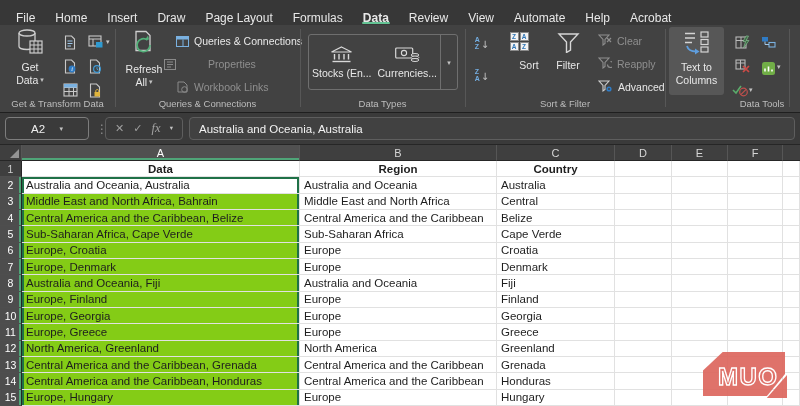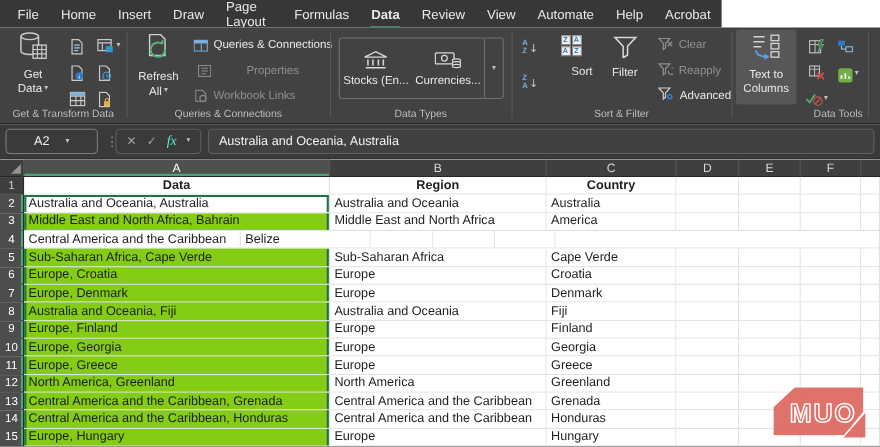--- a/index.html
+++ b/index.html
@@ -1,21 +1,21 @@
 <!DOCTYPE html>
 <html><head>
 <meta charset="utf-8">
 <style>
   html,body{margin:0;padding:0;background:#222;}
   .app{position:relative;width:800px;height:406px;overflow:hidden;background:#fff;
        font-family:"Liberation Sans",sans-serif;-webkit-font-smoothing:antialiased;}
 
   
-  .menubar{position:absolute;top:0;left:0;width:656px;height:25px;background:#373737;
-           display:flex;align-items:center;padding-left:6px;box-sizing:border-box;}
+  .menubar{position:absolute;top:0;left:0;width:800px;height:25px;background:#373737;
+           display:flex;align-items:flex-end;padding-left:6px;box-sizing:border-box;}
   .menu-item{color:#e8e8e8;font-size:12px;padding:0 10px;display:flex;align-items:center;position:relative;}
   .menu-item.active{font-weight:600;}
   .menu-item.active::after{content:'';position:absolute;left:9px;right:9px;bottom:1px;height:2px;
            background:#64c394;border-radius:1px;}
 
   
   .ribbon{position:absolute;top:25px;left:0;width:800px;height:88px;background:#424242;
           border-bottom:1px solid #1f1f1f;box-sizing:border-box;}
   .rsep{position:absolute;top:4px;height:78px;width:1px;background:#575757;}
   .grplbl{position:absolute;top:72px;height:13px;line-height:13px;text-align:center;
@@ -46,21 +46,21 @@
   .fbar{position:absolute;top:113px;left:0;width:800px;height:32px;background:#3a3a3a;
         border-bottom:1px solid #262626;box-sizing:border-box;}
   .namebox{position:absolute;left:5px;top:4px;width:84px;height:23px;border:1px solid #7d7d7d;border-radius:4px;
            display:flex;align-items:center;box-sizing:border-box;padding:0 25px;color:#efefef;font-size:11.5px;}
   .namebox .chev{margin-left:auto;}
   .fdots{position:absolute;left:96px;top:4px;height:23px;display:flex;align-items:center;color:#8f8f8f;font-size:12px;
          font-family:"DejaVu Sans",sans-serif;}
   .fxbox{position:absolute;left:105px;top:4px;width:78px;height:23px;border:1px solid #5e5e5e;border-radius:4px;
          display:flex;align-items:center;justify-content:space-evenly;box-sizing:border-box;}
   .fxbtn{color:#9f9f9f;font-size:11px;font-family:"DejaVu Sans",sans-serif;}
-  .fxbtn.fx{color:#5eead4;font-style:italic;font-family:"Liberation Serif",serif;font-size:12.5px;}
+  .fxbtn.fx{color:#a3a3a3;font-style:italic;font-family:"Liberation Serif",serif;font-size:12.5px;}
   .finput{position:absolute;left:189px;top:4px;width:606px;height:23px;background:#414141;border:1px solid #5e5e5e;
           border-radius:4px;display:flex;align-items:center;padding:0 9px;box-sizing:border-box;
           color:#f2f2f2;font-size:11.5px;white-space:nowrap;overflow:hidden;}
 
   
   .grid{position:absolute;top:145px;left:0;width:800px;height:261px;background:#fff;overflow:hidden;}
   .hdr-row{display:flex;height:16px;background:#3f3f3f;}
   .corner{width:22px;position:relative;border-right:1px solid #565656;border-bottom:1px solid #262626;box-sizing:border-box;}
   .corner::after{content:'';position:absolute;right:2px;bottom:2px;width:0;height:0;
                  border-left:9px solid transparent;border-bottom:9px solid #949494;}
@@ -191,21 +191,21 @@
       </span>
     </div>
     <div class="rowbtn" style="left:176px;top:6px;">
       <svg width="13" height="11" viewBox="0 0 13 11">
           <rect x="0.5" y="0.5" width="12" height="10" fill="none" stroke="#7ab1e0"></rect>
           <rect x="0.5" y="0.5" width="12" height="3" fill="#7ab1e0"></rect>
           <path d="M7 3.5 v7" stroke="#7ab1e0"></path>
         </svg>
       <span>Queries &amp; Connections</span>
     </div>
-    <div class="rowbtn disabled" style="left:180px;top:29px;gap:32px;">
+    <div class="rowbtn disabled" style="left:164px;top:29px;gap:32px;">
       <svg width="12" height="11" viewBox="0 0 12 11">
           <rect x="0.5" y="0.5" width="11" height="10" fill="none" stroke="#8a8a8a"></rect>
           <path d="M3 3 h6 M3 5.5 h6 M3 8 h4" stroke="#8a8a8a"></path>
         </svg>
       <span>Properties</span>
     </div>
     <div class="rowbtn disabled" style="left:176px;top:52px;">
       <svg width="13" height="12" viewBox="0 0 13 12">
           <path d="M2 1 h6 l3 3 v7 h-9 z" fill="none" stroke="#8a8a8a"></path>
           <circle cx="8.5" cy="8.5" r="2.8" fill="none" stroke="#8a8a8a"></circle>
@@ -407,28 +407,29 @@
           <div class="cell cc">Australia</div>
           <div class="cell cd"></div>
           <div class="cell ce"></div>
           <div class="cell cf"></div>
           <div class="cell cg"></div>
         </div>
         <div class="grid-row">
           <div class="row-header selhdr">3</div>
           <div class="cell ca sel">Middle East and North Africa, Bahrain</div>
           <div class="cell cb">Middle East and North Africa</div>
-          <div class="cell cc">America</div>
+          <div class="cell cc">Central</div>
           <div class="cell cd"></div>
           <div class="cell ce"></div>
           <div class="cell cf"></div>
           <div class="cell cg"></div>
         </div>
         <div class="grid-row">
           <div class="row-header selhdr">4</div>
+          <div class="cell ca sel">Central America and the Caribbean, Belize</div>
           <div class="cell cb">Central America and the Caribbean</div>
           <div class="cell cc">Belize</div>
           <div class="cell cd"></div>
           <div class="cell ce"></div>
           <div class="cell cf"></div>
           <div class="cell cg"></div>
         </div>
         <div class="grid-row">
           <div class="row-header selhdr">5</div>
           <div class="cell ca sel">Sub-Saharan Africa, Cape Verde</div>

